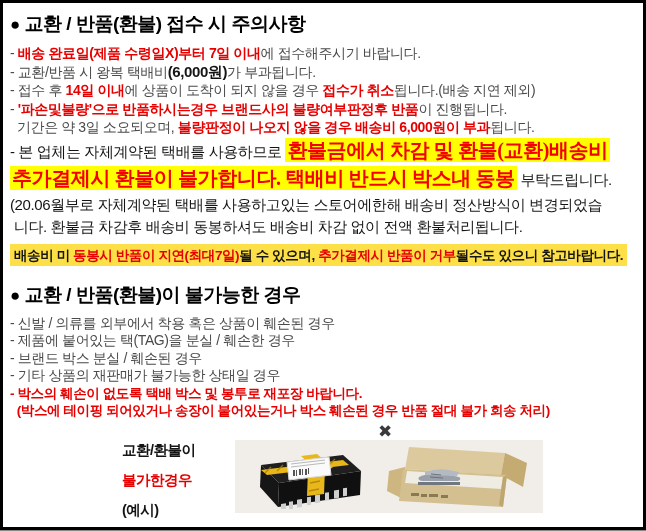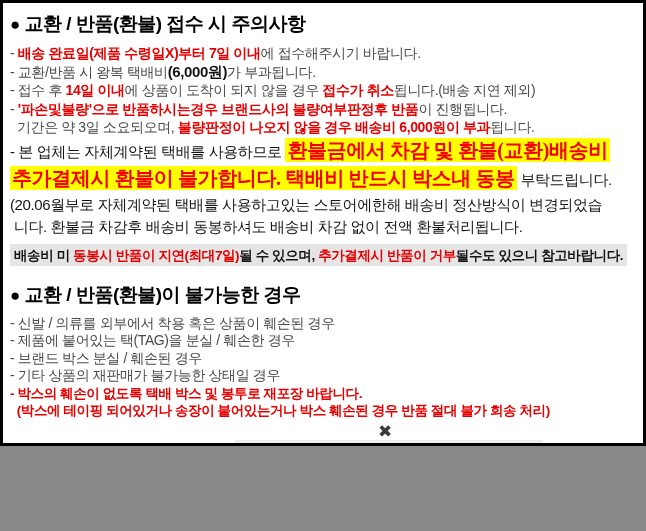--- a/index.html
+++ b/index.html
@@ -1,18 +1,18 @@
 <!DOCTYPE html>
 <html><head>
 <meta charset="utf-8">
 <style>
   html,body { margin:0; padding:0; background:#888; }
   .page {
     position:relative;
-    width:646px; height:446px;
+    width:646px; height:530px;
     box-sizing:border-box;
     margin:0 auto;
     background:#ffffff;
     border:3px solid #000000;
     font-family:"Liberation Sans","DejaVu Sans",sans-serif;
     padding:5px 7px 0 7px;
     overflow:hidden;
   }
   .sec-title {
     font-size:19px; font-weight:bold; color:#000;
@@ -27,21 +27,21 @@
   }
   .ln span.t   { color:#4a4a4a; }
   .ln span.r   { color:#e60000; font-weight:bold; }
   .ln span.kb  { color:#141414; font-weight:bold; font-size:15px; }
   .ln span.kb15{ color:#141414; font-weight:normal; font-size:15px; }
   .ln span.rbig{ color:#f40000; font-weight:bold; font-size:20px; background:#ffff00; padding:1px 2px;font-family:Liberation Serif, serif; }
   .ln.bigline  { line-height:26.5px; }
   .ln.para     { line-height:22px; }
   .note {
     display:inline-block;
-    background:#e5e5e5;
+    background:#fde047;
     font-size:13.5px; font-weight:bold;
     line-height:17px;
     padding:3px 4px 2px 4px;
     margin:6px 0 0 0;
     letter-spacing:-0.4px; white-space:pre-wrap;
   }
   .note span.kb13 { color:#141414; }
   .note span.r13  { color:#e60000; }
   .sec2-title { margin-top:16px; }
   .item {
@@ -104,20 +104,21 @@
   <div class="item">- 기타 상품의 재판매가 불가능한 상태일 경우</div>
   <div class="warn">- 박스의 훼손이 없도록 택배 박스 및 봉투로 재포장 바랍니다.</div>
   <div class="warn">  (박스에 테이핑 되어있거나 송장이 붙어있는거나 박스 훼손된 경우 반품 절대 불가 회송 처리)</div>
 
   
   <div class="bottom">
     <div class="x-mark">✖</div>
     <div class="ex-labels">
       <div class="lbl">교환/환불이</div>
       <div class="lbl red">불가한경우</div>
+      <div class="lbl">(예시)</div>
     </div>
     <div class="panel">
 
       <svg width="126" height="66" viewBox="0 0 126 66">
         <polygon points="16,22 98,12 116,28 34,40" fill="#1f1f1f"></polygon>
         <polygon points="34,40 116,28 115,52 33,64" fill="#101010"></polygon>
         <polygon points="16,22 34,40 33,64 15,44" fill="#161616"></polygon>
 
         <g fill="#cfcfcf">
           <rect x="36" y="52" width="5" height="8" transform="skewY(-8) translate(0,14)"></rect>

